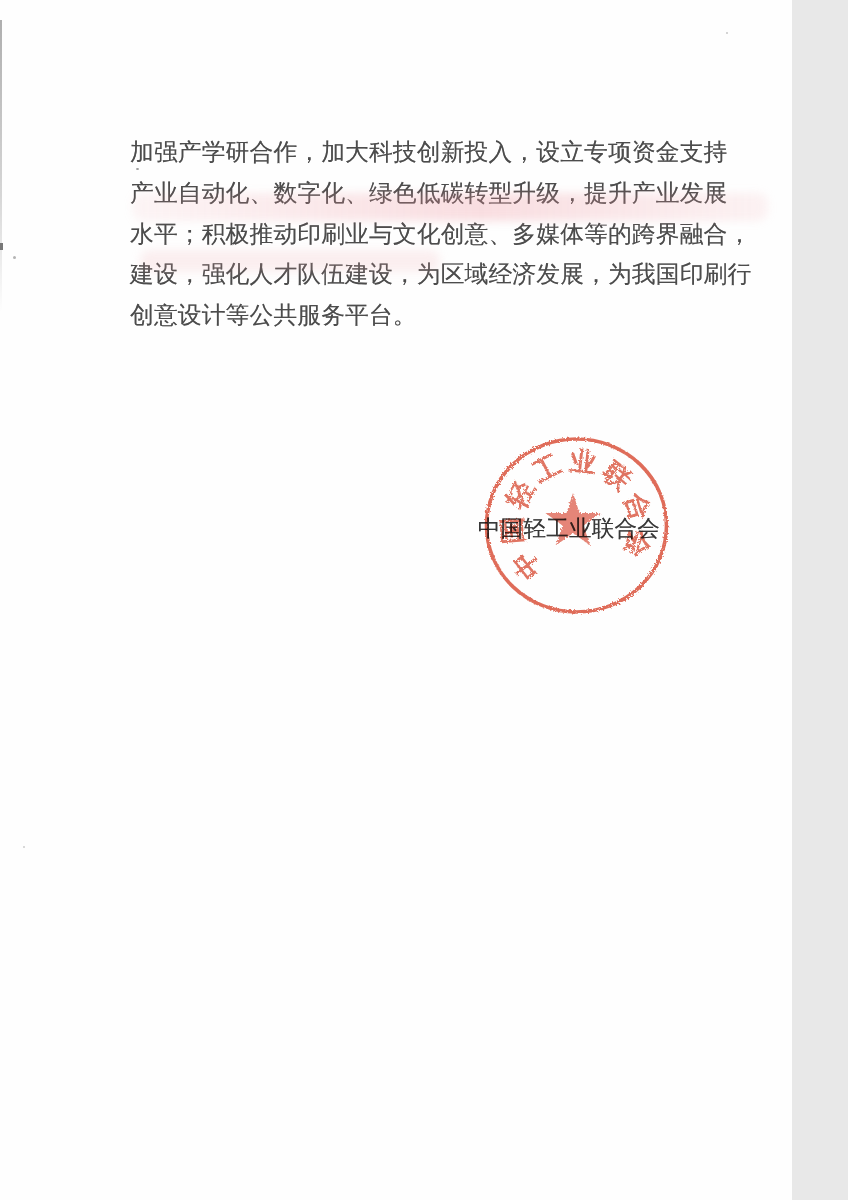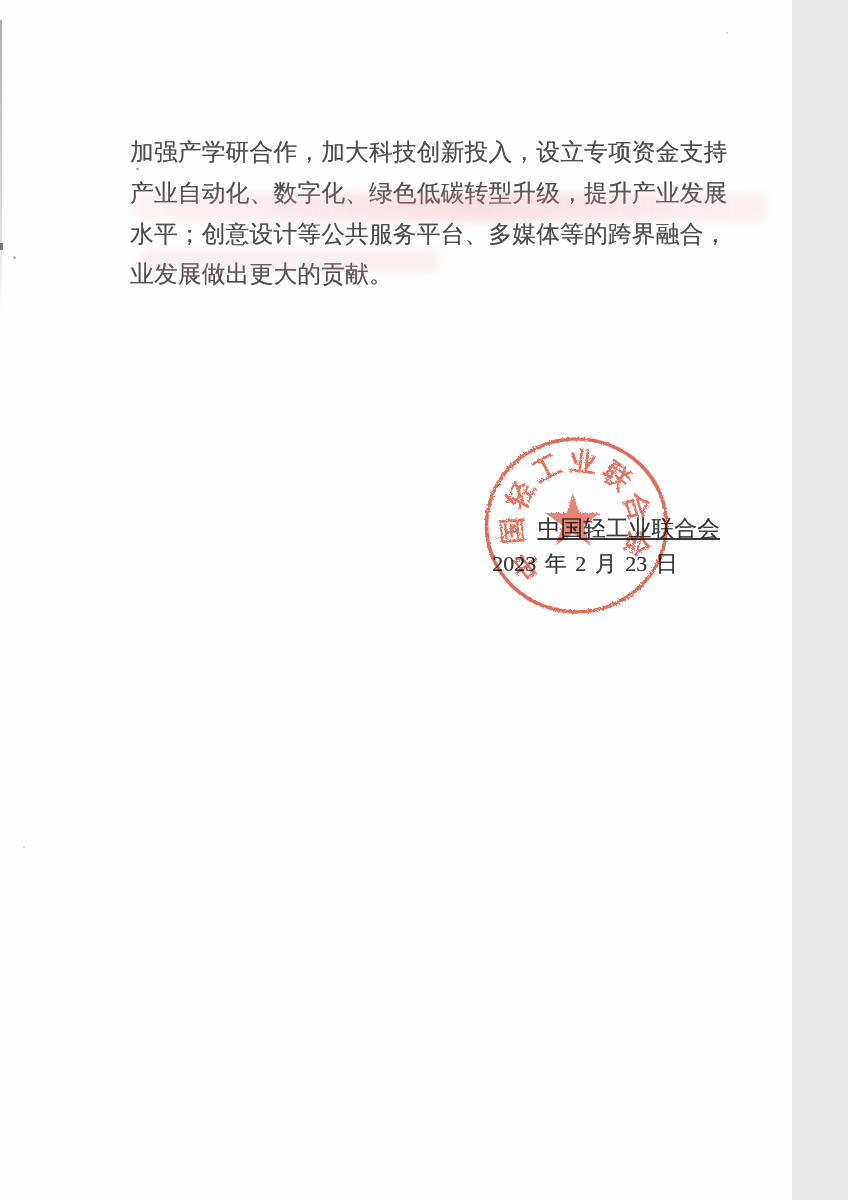--- a/index.html
+++ b/index.html
@@ -18,25 +18,24 @@
     color:#4c4c4c;
     font-size:23.8px;
     line-height:40.8px;
     letter-spacing:0.1px;
     text-shadow:0 0 0.6px rgba(80,80,80,0.55);
   }
   .doc-line{white-space:nowrap;}
   
   .sig-org{
     position:absolute;left:418px;top:513px;width:302px;
-    text-align:right;font-size:22.6px;color:#383838;
+    text-align:center;font-size:22.6px;color:#383838;
     letter-spacing:0.2px;white-space:nowrap;
     text-shadow:0 0 0.5px rgba(55,55,55,0.6);
     z-index:3;
-    text-decoration:underline;
   }
   .sig-date{
     position:absolute;left:435px;top:549px;width:300px;
     text-align:center;font-size:22px;color:#383838;
     word-spacing:3px;white-space:nowrap;
     text-shadow:0 0 0.5px rgba(55,55,55,0.6);
     z-index:3;
   }
   
   .seal{
@@ -80,29 +79,29 @@
   .speck-4{left:23px;top:846px;width:2px;height:2px;background:#cccccc;}
 </style>
 </head>
 <body>
 
 <div class="page">
 
   <div class="doc-text">
     <div class="doc-line">加强产学研合作，加大科技创新投入，设立专项资金支持</div>
     <div class="doc-line">产业自动化、数字化、绿色低碳转型升级，提升产业发展</div>
-    <div class="doc-line">水平；创意设计等公共服务平台、多媒体等的跨界融合，</div>
-    <div class="doc-line">业发展做出更大的贡献。</div>
+    <div class="doc-line">水平；积极推动印刷业与文化创意、多媒体等的跨界融合，</div>
+    <div class="doc-line">建设，强化人才队伍建设，为区域经济发展，为我国印刷行</div>
+    <div class="doc-line">创意设计等公共服务平台。</div>
   </div>
 
   <div class="haze-a"></div>
   <div class="haze-b"></div>
 
   <div class="sig-org">中国轻工业联合会</div>
-  <div class="sig-date">2023 年 2 月 23 日</div>
 
   <svg class="seal" viewBox="0 0 202 202" xmlns="http://www.w3.org/2000/svg">
     <defs>
       <filter id="rough" x="-10%" y="-10%" width="120%" height="120%">
         <feTurbulence type="fractalNoise" baseFrequency="0.55" numOctaves="2" result="n"></feTurbulence>
         <feDisplacementMap in="SourceGraphic" in2="n" scale="4"></feDisplacementMap>
       </filter>
     </defs>
     <g filter="url(#rough)">
       <ellipse class="seal-red-stroke" cx="100.5" cy="101.5" rx="90" ry="86.5" fill="none" stroke-width="3.6" stroke-opacity="0.88" stroke="#d84a32"></ellipse>

